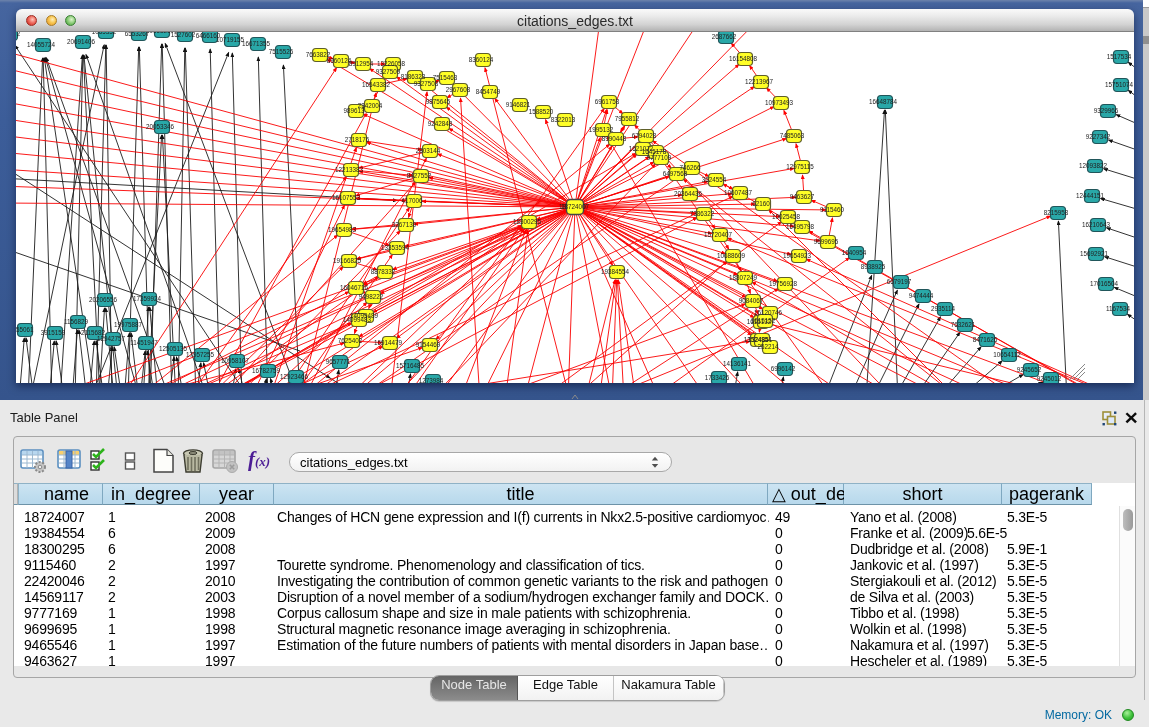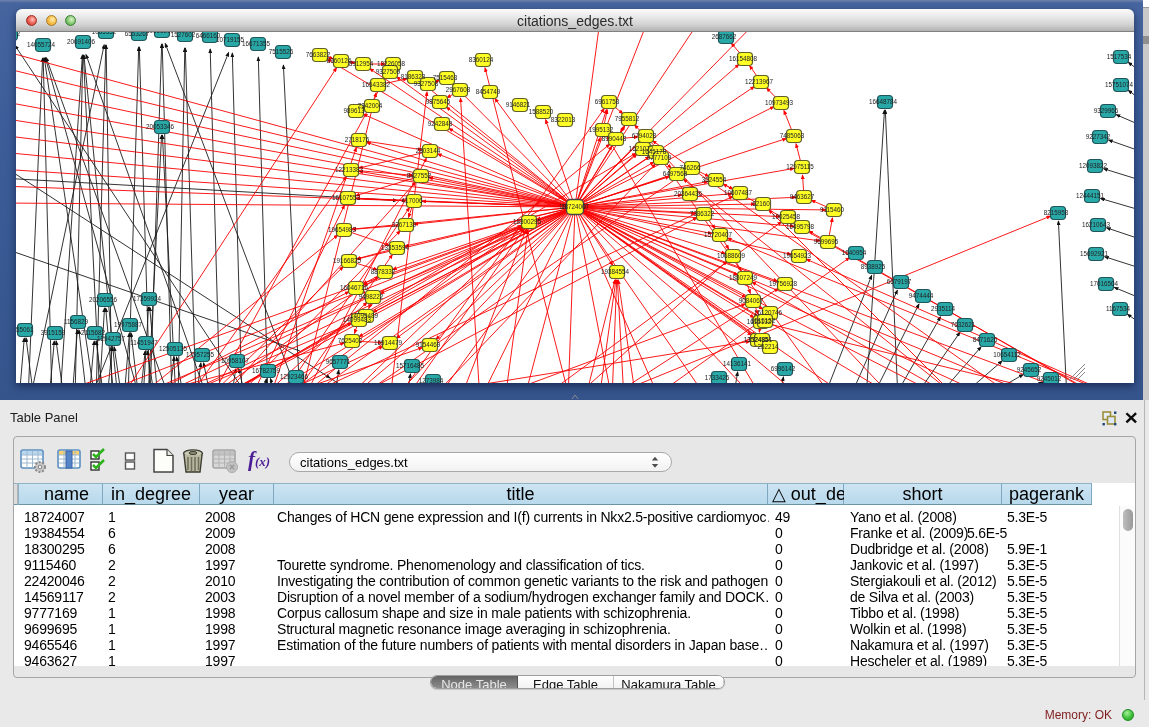--- a/index.html
+++ b/index.html
@@ -28,27 +28,27 @@
   border:1px solid #a6a6a6; border-radius:4px; background:#e7e7e7; }
 #tablewrap { position:absolute; left:14px; top:483px; width:1121px; height:183px; background:#fff; overflow:hidden; }
 .hdr { position:absolute; top:0; height:22px; background:linear-gradient(180deg,#cde4f2 0,#bfddee 60%,#b8d9ec 100%);
   border-right:1px solid #7fa8c0; border-top:1px solid #8fb2c6; border-bottom:1px solid #6d93a8;
   font-size:18px; color:#000; text-align:center; line-height:21px; }
 .trow { position:absolute; left:0; width:1121px; height:16px; font-size:14px; color:#000; }
 .trow span { position:absolute; top:0; white-space:nowrap; line-height:16px; letter-spacing:-0.2px; }
 .trow span:nth-child(4) { max-width:492px; overflow:hidden; }
 #vscroll { position:absolute; left:1105px; top:23px; width:16px; height:160px; background:#fbfbfb; border-left:1px solid #e0e0e0; }
 #vthumb { position:absolute; left:2.5px; top:3px; width:10px; height:22px; background:linear-gradient(90deg,#bdbdbd,#9a9a9a); border-radius:5px; }
-#tabs { position:absolute; left:430px; top:675px; height:14px; display:flex;
+#tabs { position:absolute; left:430px; top:675px; height:26px; display:flex;
   border:1px solid #9e9e9e; border-radius:9px; overflow:hidden; background:#fff;
   box-shadow:0 1px 1px rgba(0,0,0,.15); }
 #tabs div { font-size:13px; line-height:17px; width:96px; text-align:center; box-sizing:border-box; color:#111;
   background:linear-gradient(180deg,#ffffff 0,#f2f2f2 100%); border-right:1px solid #c4c4c4; }
 #tabs div.sel { background:linear-gradient(180deg,#646464 0,#8c8c8c 100%); color:#e6e6e6; border-right:1px solid #555; }
-#mem { position:absolute; left:1034px; top:708px; font-size:12px; color:#7f1d1d; width:78px; text-align:right; }
+#mem { position:absolute; left:1034px; top:708px; font-size:12px; color:#0369a1; width:78px; text-align:right; }
 #memdot { position:absolute; left:1122px; top:709px; width:12px; height:12px; border-radius:50%;
   background:radial-gradient(circle at 4px 3px,#a8f09a 0,#3fc13b 55%,#23a426 100%); border:1px solid #1f8a1f; }
 .ticon { position:absolute; top:448px; }
 #combo { position:absolute; left:289px; top:452px; width:383px; height:20px;
   background:linear-gradient(180deg,#ffffff 0,#f2f2f2 100%);
   border:1px solid #a8a8a8; border-radius:10px; font-size:13px; line-height:19px; color:#000;
   padding-left:10px; }
 </style></head>
 <body>
 <div id="top">

